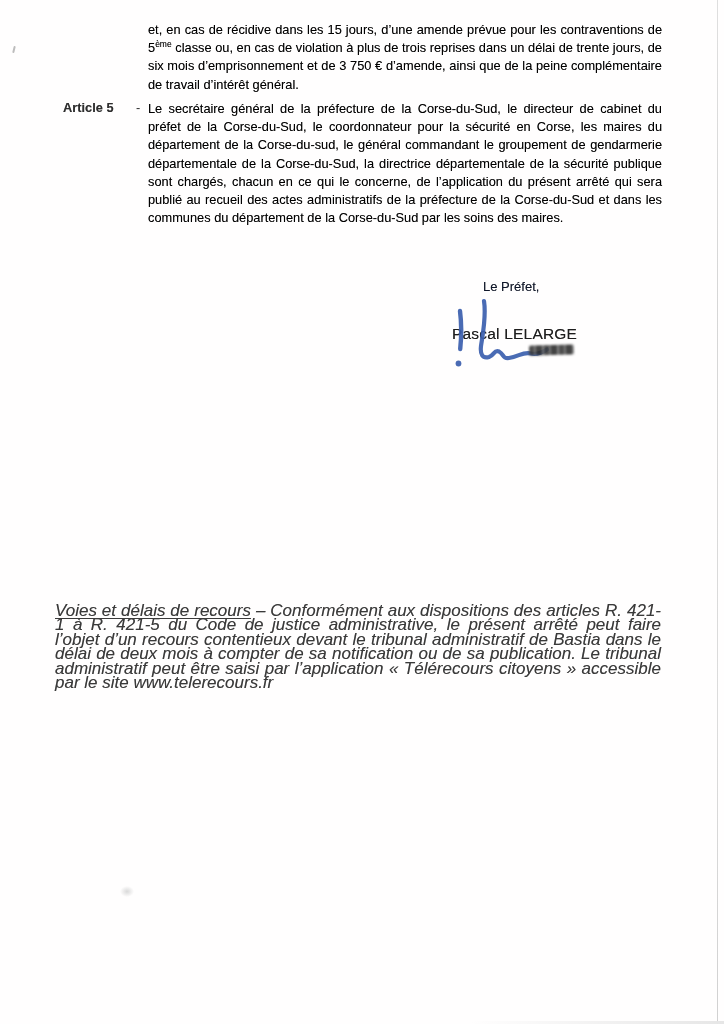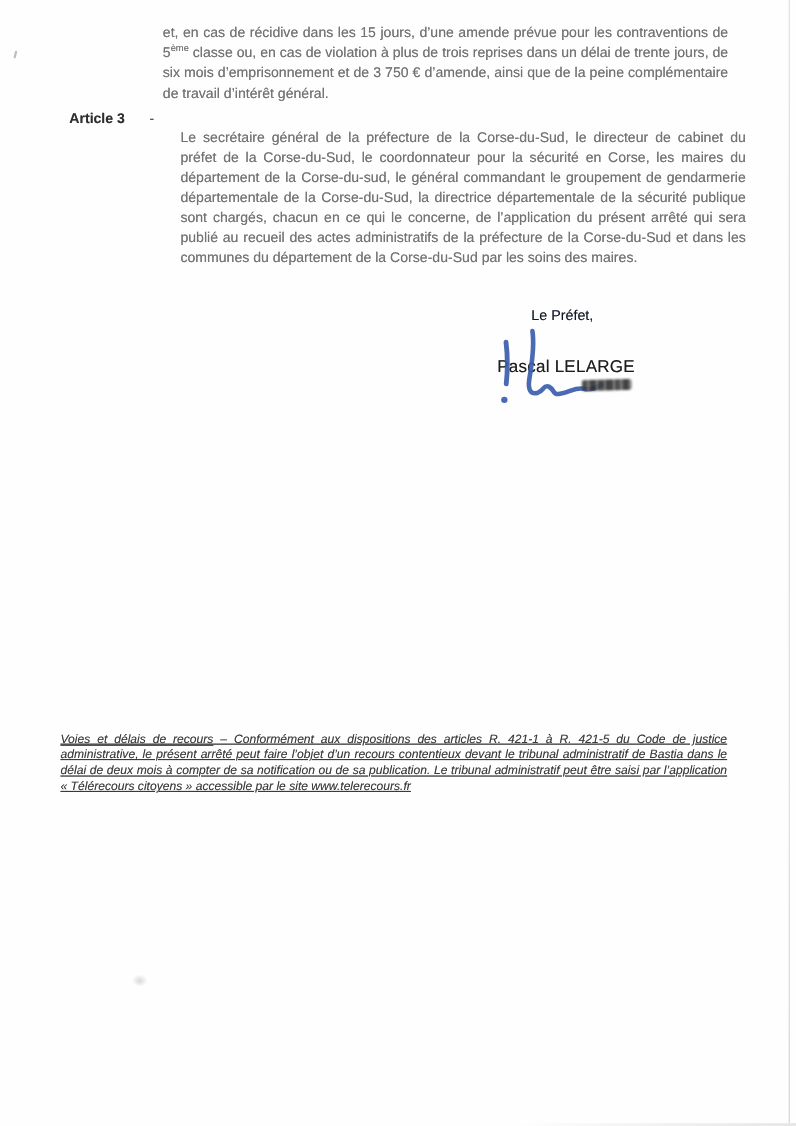--- a/index.html
+++ b/index.html
@@ -8,21 +8,21 @@
     background: #ffffff;
     font-family: "Liberation Sans", sans-serif;
     position: relative;
     overflow: hidden;
   }
   .page {
     position: absolute; inset: 0;
     background: #fffefe;
   }
   .doc-text {
-    color: #737373;
+    color: #000000;
     font-size: 12.8px;
     line-height: 18.2px;
     text-align: justify;
     text-shadow: 0 0 0.4px rgba(70,70,70,0.55);
   }
   .intro {
     position: absolute; left: 148px; top: 21px; width: 514px;
     margin: 0;
   }
   .intro sup { font-size: 8.5px; line-height: 0; }
@@ -30,21 +30,21 @@
     position: absolute; left: 63px; top: 100px;
     font-weight: bold; color: #2e2e2e; font-size: 12.8px;
     text-shadow: 0 0 0.4px rgba(70,70,70,0.55);
   }
   .article-dash {
     position: absolute; left: 136px; top: 100px;
     color: #2e2e2e; font-size: 12.8px;
   }
   .article-body {
     position: absolute; left: 148px; top: 100px; width: 514px;
-    margin: 16px;
+    margin: 0;
   }
   .prefect-title {
     position: absolute; left: 483px; top: 279px;
     font-size: 13px; color: #0f172a;
     text-shadow: 0 0 0.4px rgba(70,70,70,0.55);
   }
   .signatory-name {
     position: absolute; left: 452px; top: 325px;
     font-size: 15.5px; color: #1d1d1d; letter-spacing: 0.2px;
     text-shadow: 0 0 0.5px rgba(40,40,40,0.6);
@@ -58,28 +58,27 @@
     position: absolute; left: 529px; top: 345px;
     width: 45px; height: 10px; z-index: 3;
     background: repeating-linear-gradient(90deg,
       #3c3c3c 0 5px, #6a6a6a 5px 7px, #2f2f2f 7px 13px, #777 13px 15px);
     border-radius: 2px;
     filter: blur(0.9px);
     transform: rotate(-1.5deg);
     opacity: 0.9;
   }
   .footer-notice {
-    position: absolute; left: 55px; top: 665px; width: 606px;
+    position: absolute; left: 55px; top: 604px; width: 606px;
     margin: 0;
     font-style: italic;
-    font-size: 11px; line-height: 14.4px;
+    font-size: 17px; line-height: 14.4px;
     color: #3a3a3a;
     text-align: justify;
     text-shadow: 0 0 0.4px rgba(80,80,80,0.5);
-    text-decoration: underline;
   }
   .footer-lead { text-decoration: underline; text-underline-offset: 2px; }
   .scan-edge-line {
     position: absolute; left: 717px; top: 0; width: 1.4px; height: 1024px;
     background: linear-gradient(#d9d9d9, #cfcfcf 30%, #d6d6d6 70%, #c9c9c9);
     opacity: 0.85;
   }
   .scan-mark-top {
     position: absolute; left: 13px; top: 46px; width: 2px; height: 7px;
     background: #adadad; transform: rotate(14deg); border-radius: 1px;
@@ -94,21 +93,21 @@
     background: linear-gradient(90deg, rgba(226,226,226,0), #e6e6e6);
   }
 </style>
 </head>
 <body>
 
 <div class="page">
 
   <p class="intro doc-text"><span>et, en cas de récidive dans les 15 jours, d’une amende prévue pour les contraventions de 5</span><sup>ème</sup><span> classe ou, en cas de violation à plus de trois reprises dans un délai de trente jours, de six mois d’emprisonnement et de 3 750 € d’amende, ainsi que de la peine complémentaire de travail d’intérêt général.</span></p>
 
-  <div class="article-label">Article 3</div>
+  <div class="article-label">Article 5</div>
   <div class="article-dash">-</div>
   <p class="article-body doc-text">Le secrétaire général de la préfecture de la Corse-du-Sud, le directeur de cabinet du préfet de la Corse-du-Sud, le coordonnateur pour la sécurité en Corse, les maires du département de la Corse-du-sud, le général commandant le groupement de gendarmerie départementale de la Corse-du-Sud, la directrice départementale de la sécurité publique sont chargés, chacun en ce qui le concerne, de l’application du présent arrêté qui sera publié au recueil des actes administratifs de la préfecture de la Corse-du-Sud et dans les communes du département de la Corse-du-Sud par les soins des maires.</p>
 
   <div class="prefect-title">Le Préfet,</div>
 
   <div class="signatory-name">Pascal LELARGE</div>
 
   <svg class="signature-svg" viewBox="0 0 112 78" xmlns="http://www.w3.org/2000/svg">
     <g fill="none" stroke="#3b5fae" stroke-linecap="round" opacity="0.92">
       <path d="M 13,14 C 14.5,26 14.5,40 13.2,52" stroke-width="4.4"></path>

